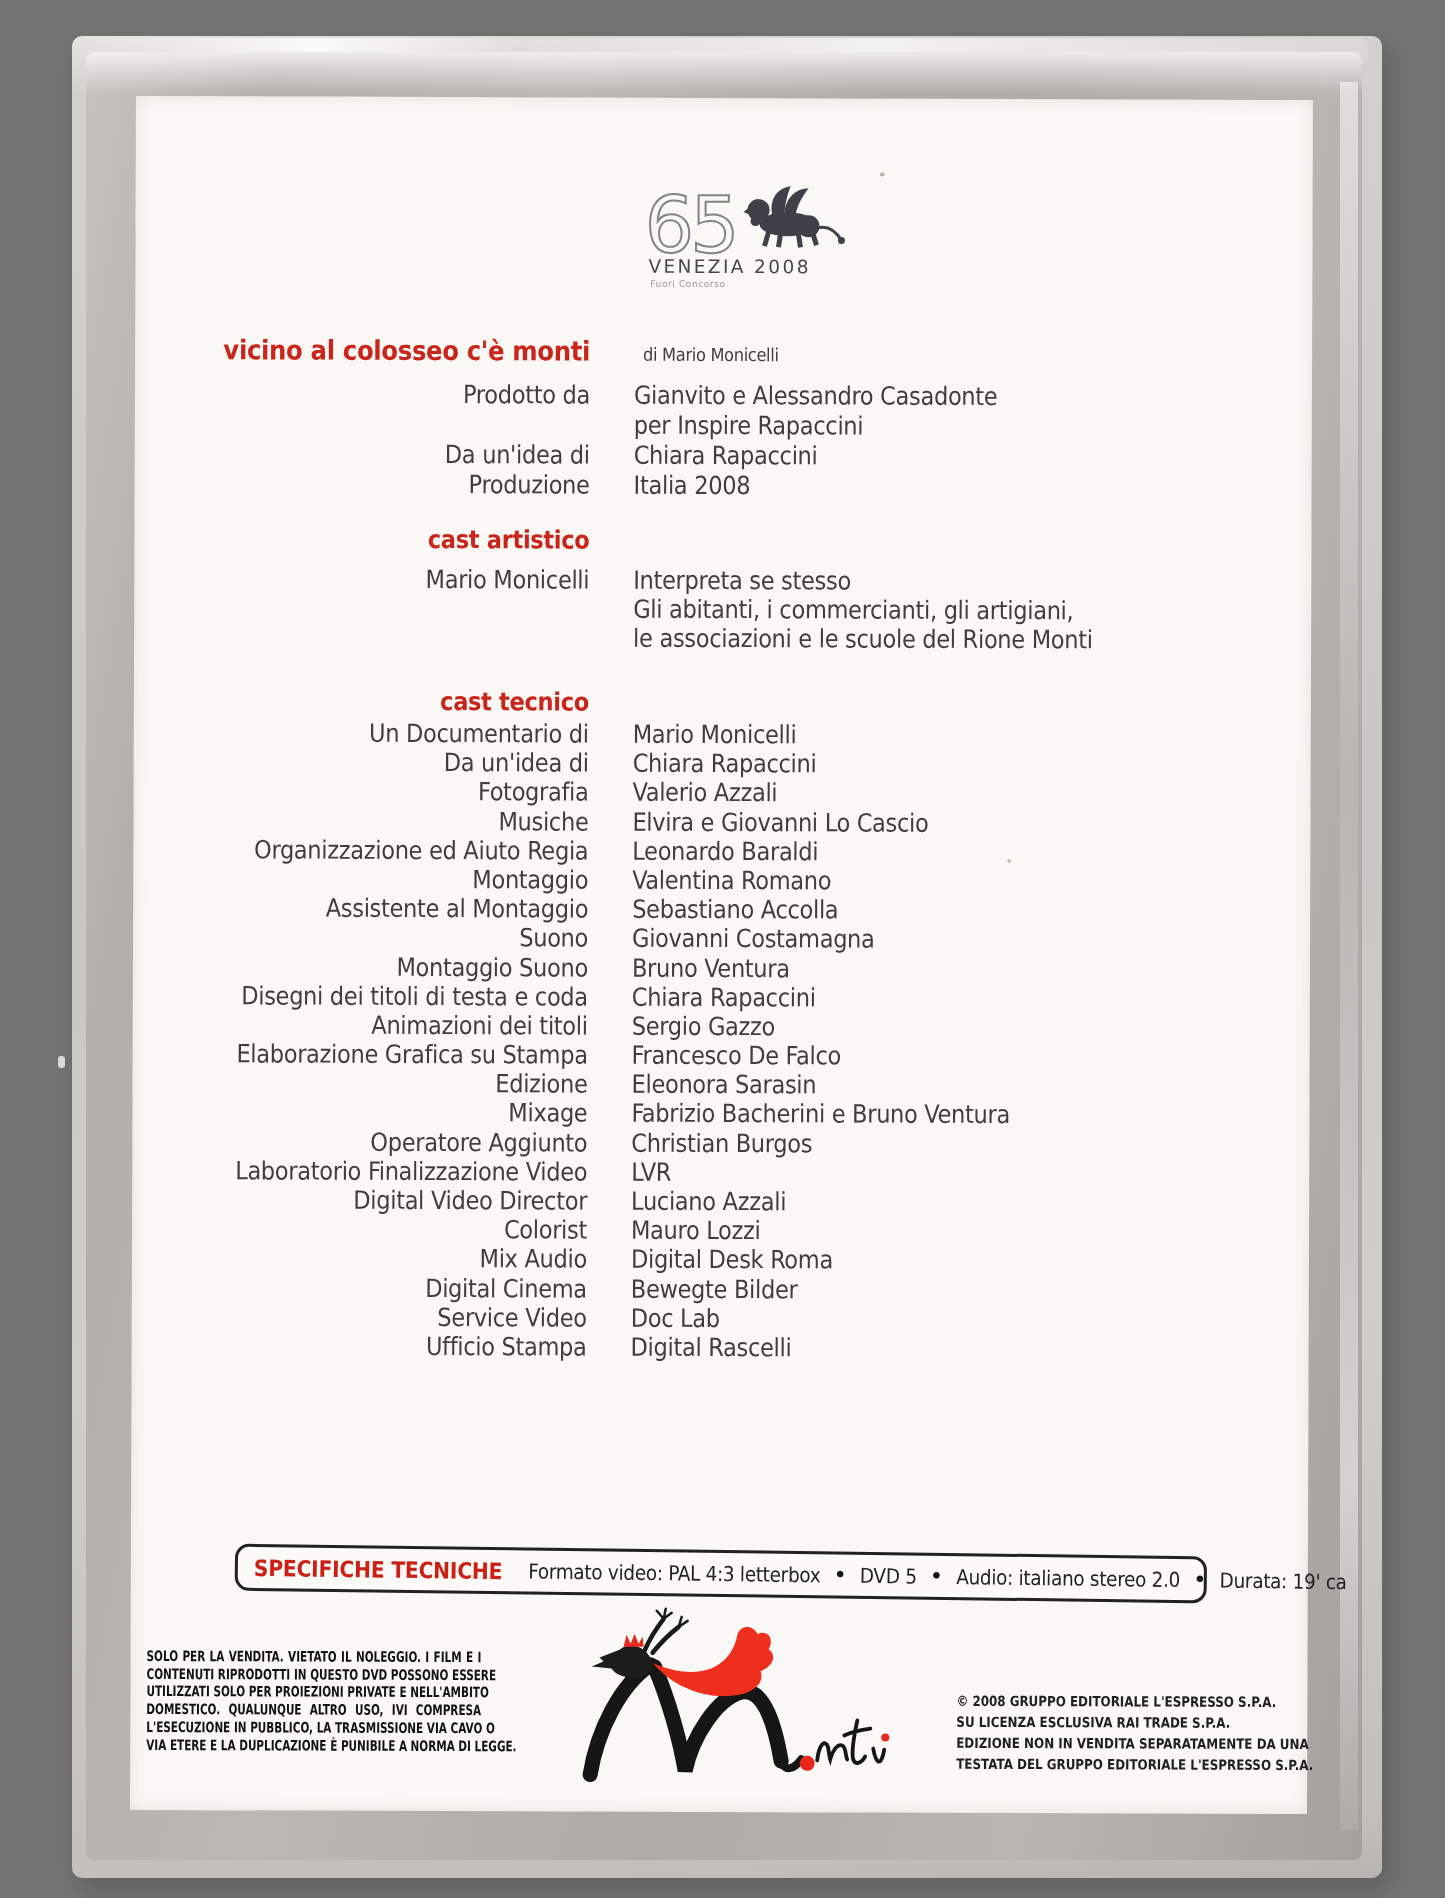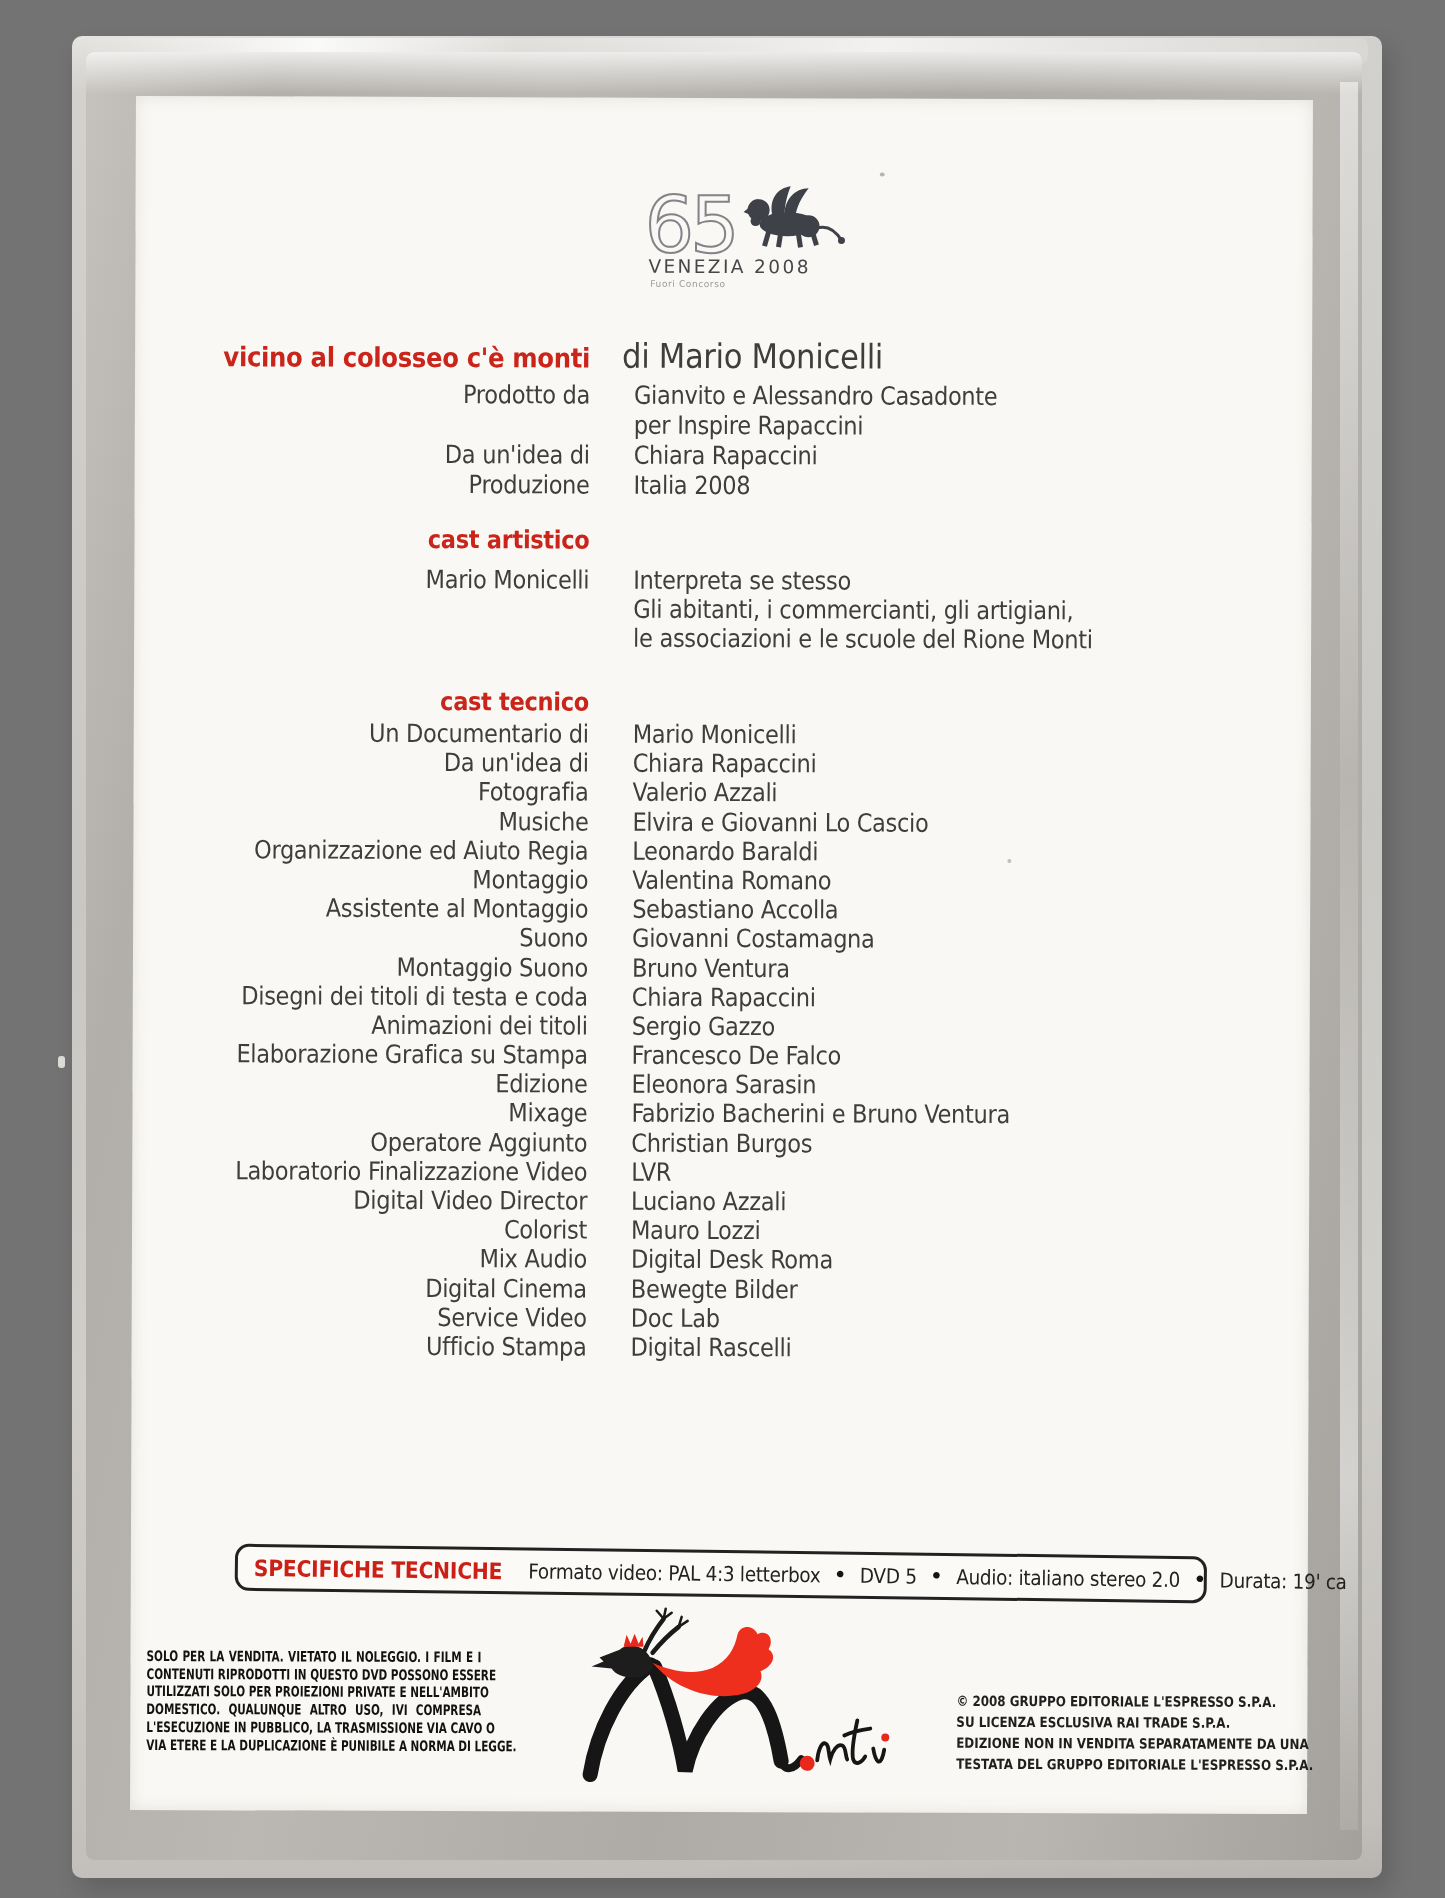--- a/index.html
+++ b/index.html
@@ -27,21 +27,21 @@
   .digits65{font-family:"DejaVu Sans",sans-serif;font-size:78px;fill:none;stroke:#83838a;stroke-width:2;letter-spacing:-4px;}
   .venezia{font-family:"DejaVu Sans",sans-serif;font-size:18.5px;letter-spacing:2.4px;fill:#47474b;}
   .fuori{font-family:"DejaVu Sans",sans-serif;font-size:9px;letter-spacing:.6px;fill:#9a989b;}
   .lion{fill:#3e4248;}
   .lion-line{stroke:#3e4248;fill:none;}
 
   
   .credits-text{color:#3f3e3c;font-stretch:condensed;letter-spacing:-0.3px;}
   .title-row{position:absolute;left:0;top:238px;width:1177px;display:flex;align-items:baseline;}
   .title-cell{width:455px;text-align:right;font-size:27px;font-weight:bold;color:#c9251b;letter-spacing:-0.3px;font-stretch:condensed;}
-  .dir-cell{margin-left:32px;font-size:34px;}
+  .dir-cell{margin-left:53px;font-size:18px;}
   .rowlist{position:absolute;left:0;width:1177px;}
   .rows-top{top:283px;}
   .rows-art{top:468px;}
   .rows-tec{top:622px;}
   .credit-row{display:flex;align-items:baseline;height:29.2px;font-size:25px;}
   .rows-top .credit-row{height:30px;}
   .credit-row .role{width:455px;text-align:right;white-space:nowrap;}
   .credit-row .name{margin-left:44px;white-space:nowrap;}
   .sec-heading{position:absolute;left:0;width:455px;text-align:right;color:#c9251b;font-weight:bold;font-size:25px;font-stretch:condensed;letter-spacing:-0.3px;}
   .head-art{top:428px;}

